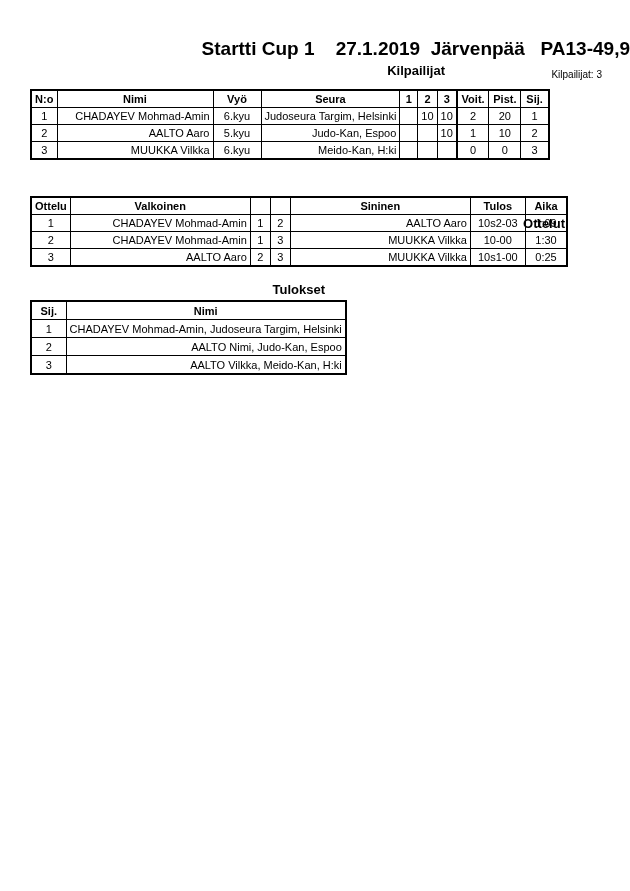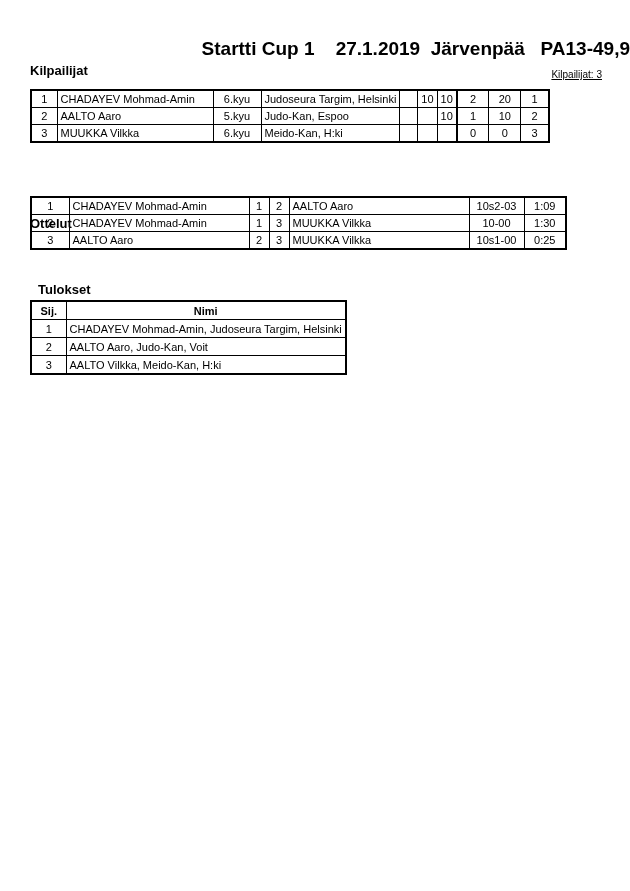--- a/index.html
+++ b/index.html
@@ -9,41 +9,41 @@
     position: relative;
     font-family: "Liberation Sans", sans-serif;
     color: #000;
   }
   .page-title {
     position: absolute; top: 38px; left: 0; width: 630px;
     text-align: right; font-size: 19px; font-weight: bold;
     white-space: pre;
   }
   .count-label {
-    position: absolute; top: 69px; right: 28px; font-size: 10px; text-decoration: underline;
+    position: absolute; top: 69px; right: 28px; font-size: 10px;
   }
   .sec-heading {
-    position: absolute; font-size: 13px; font-weight: bold; text-align: left;
+    position: absolute; font-size: 13px; font-weight: bold; text-align: right;
   }
   #h-kilpailijat { top: 63px;  left: 30px; width: 415px; }
   #h-ottelut     { top: 176px; left: 30px; width: 535px; margin-top: 40px; }
   #h-tulokset    { top: 282px; left: 38px; width: 287px; }
   table {
     border-collapse: collapse; table-layout: fixed;
     position: absolute; border: 2px solid #000; font-size: 11px;
   }
   #t-kilpailijat { top: 89px;  left: 30px; }
   #t-ottelut     { top: 196px; left: 30px; }
   #t-tulokset    { top: 300px; left: 30px; }
   th, td {
     border: 1px solid #000; padding: 0 3px; height: 16px;
     overflow: hidden; white-space: nowrap;
   }
   th { font-weight: bold; text-align: center; }
-  td { font-weight: normal; text-align: left; }
+  td { font-weight: normal; text-align: right; }
   td.c { text-align: center; }
   .bl2 { border-left: 2px solid #000; }
   #t-tulokset th, #t-tulokset td { height: 17px; }
 </style>
 </head>
 <body>
 
 <div class="page-title">Startti Cup 1    27.1.2019  Järvenpää   PA13-49,9</div>
 <div class="count-label">Kilpailijat: 3</div>
 
@@ -56,20 +56,32 @@
       <col style="width:48px">
       <col style="width:122px">
     <col style="width:18px">
       <col style="width:18px">
       <col style="width:18px">
     <col style="width:32px">
       <col style="width:32px">
       <col style="width:28px">
   </colgroup>
   <tbody>
+      <tr>
+    <th>N:o</th>
+    <th>Nimi</th>
+    <th>Vyö</th>
+    <th>Seura</th>
+    <th>1</th>
+    <th>2</th>
+    <th>3</th>
+    <th class="bl2">Voit.</th>
+    <th>Pist.</th>
+    <th>Sij.</th>
+  </tr>
   <tr>
     <td class="c">1</td>
     <td>CHADAYEV Mohmad-Amin</td>
     <td class="c">6.kyu</td>
     <td>Judoseura Targim, Helsinki</td>
     <td class="c"></td>
     <td class="c">10</td>
     <td class="c">10</td>
     <td class="c bl2">2</td>
     <td class="c">20</td>
@@ -108,20 +120,29 @@
   <colgroup>
     <col style="width:38px">
       <col style="width:180px">
       <col style="width:20px">
       <col style="width:20px">
     <col style="width:180px">
       <col style="width:55px">
       <col style="width:42px">
   </colgroup>
   <tbody>
+      <tr>
+    <th>Ottelu</th>
+    <th>Valkoinen</th>
+    <th></th>
+    <th></th>
+    <th>Sininen</th>
+    <th>Tulos</th>
+    <th>Aika</th>
+  </tr>
   <tr>
     <td class="c">1</td>
     <td>CHADAYEV Mohmad-Amin</td>
     <td class="c">1</td>
     <td class="c">2</td>
     <td>AALTO Aaro</td>
     <td class="c">10s2-03</td>
     <td class="c">1:09</td>
   </tr>
   <tr>
@@ -156,20 +177,20 @@
       <tr>
     <th>Sij.</th>
     <th>Nimi</th>
   </tr>
   <tr>
     <td class="c">1</td>
     <td>CHADAYEV Mohmad-Amin, Judoseura Targim, Helsinki</td>
   </tr>
   <tr>
     <td class="c">2</td>
-    <td>AALTO Aaro, Judo-Kan, Voit</td>
+    <td>AALTO Nimi, Judo-Kan, Espoo</td>
   </tr>
   <tr>
     <td class="c">3</td>
     <td>AALTO Vilkka, Meido-Kan, H:ki</td>
   </tr>
 </tbody>
   </table>
 
 </body></html>

